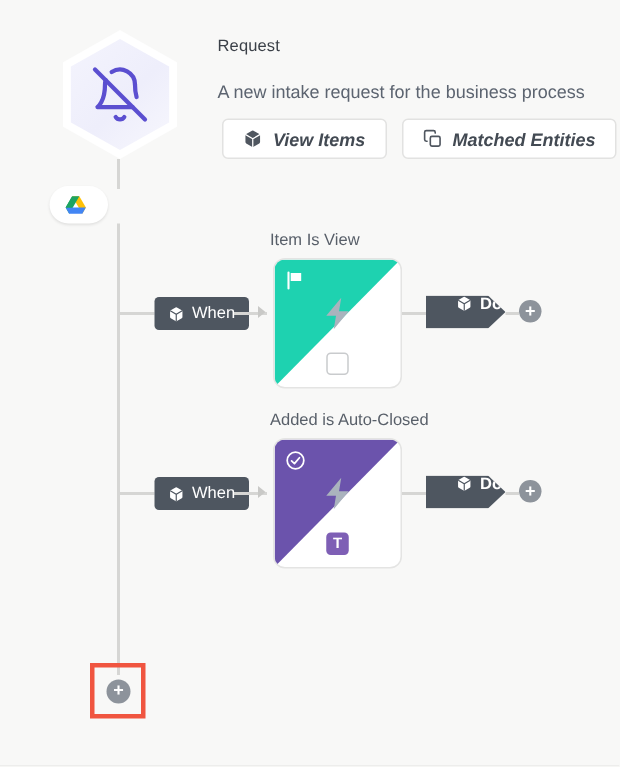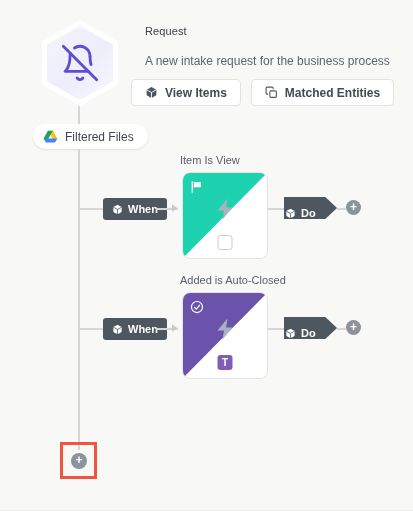--- a/index.html
+++ b/index.html
@@ -68,24 +68,25 @@
   .page-sub {
     position: absolute;
     left: 145px;
     top: 54px;
     font-size: 12px;
     color: #5c6470;
   }
 
   .btn-row {
     position: absolute;
-    left: 131px;
+    left: 148px;
     top: 79px;
     display: flex;
     gap: 10px;
+    font-style: italic;
   }
   .hbtn {
     display: flex;
     align-items: center;
     gap: 7px;
     height: 27px;
     padding: 0 13px;
     background: #ffffff;
     border: 1px solid #e2e2e1;
     border-radius: 4px;
@@ -145,41 +146,41 @@
     position: absolute;
     display: flex;
     align-items: center;
     gap: 5px;
     height: 22px;
     padding: 0 9px;
     background: #4e5660;
     border-radius: 3px;
     color: #ffffff;
     font-size: 11px;
-    font-weight: bold;
+    font-weight: normal;
     box-sizing: border-box;
     cursor: pointer;
   }
   .arrow-head {
     position: absolute;
     width: 0; height: 0;
     border-top: 4px solid transparent;
     border-bottom: 4px solid transparent;
     border-left: 5px solid #c9c9c7;
   }
 
   
   .do-chip {
     position: absolute;
     display: flex;
-    align-items: flex-end;
+    align-items: flex-start;
     gap: 5px;
     width: 53px;
     height: 22px;
-    padding-left: 1px;
+    padding-left: 20px;
     background: #4e5660;
     color: #fff;
     font-size: 11px;
     font-weight: bold;
     box-sizing: border-box;
     clip-path: polygon(0 0, 78% 0, 100% 50%, 78% 100%, 0 100%);
     cursor: pointer;
   }
   .plus-btn {
     position: absolute;
@@ -311,21 +312,20 @@
   <div class="trunk a"></div>
 
   <div class="src-chip">
     <svg width="15" height="14" viewBox="0 0 24 22">
       <path d="M8.2 1 L15.8 1 L22.8 13.2 L19 19.7 Z" fill="#ffc107"></path>
       <path d="M8.2 1 L1.2 13.2 L5 19.7 L15.8 1 Z" fill="#1da462"></path>
       <path d="M1.2 13.2 L22.8 13.2 L19 19.7 L5 19.7 Z" fill="#4285f4"></path>
       <path d="M8.2 1 L1.2 13.2 L8.2 13.2 Z" fill="#1da462"></path>
       <path d="M15.8 1 L8.2 1 L12 7.6 Z" fill="#ea4335" opacity="0"></path>
     </svg>
-    <span>Filtered Files</span>
   </div>
 
   <div class="trunk b"></div>
 
   <div class="branch" style="top:208px;"></div>
   <div class="when-chip" style="left:103px; top:198px;">
     <svg width="11" height="11" viewBox="0 0 24 24">
       <path d="M21 16V8a2 2 0 0 0-1-1.73l-7-4a2 2 0 0 0-2 0l-7 4A2 2 0 0 0 3 8v8a2 2 0 0 0 1 1.73l7 4a2 2 0 0 0 2 0l7-4A2 2 0 0 0 21 16z" fill="#ffffff"></path>
       <path d="M3.3 7L12 12l8.7-5M12 22V12" stroke="#4e5660" stroke-width="1.7" fill="none"></path>
     </svg>

